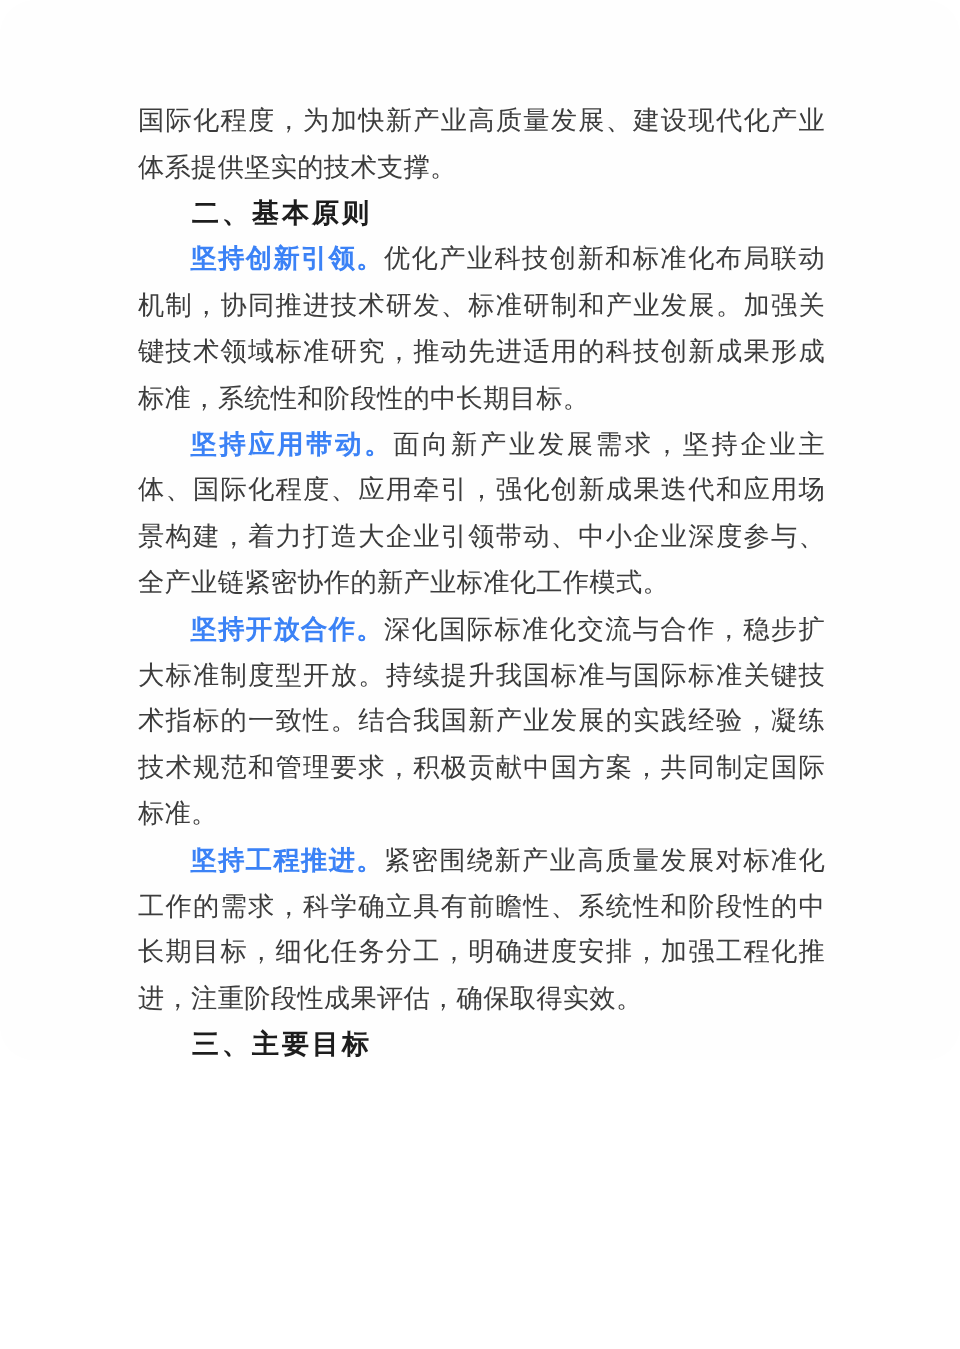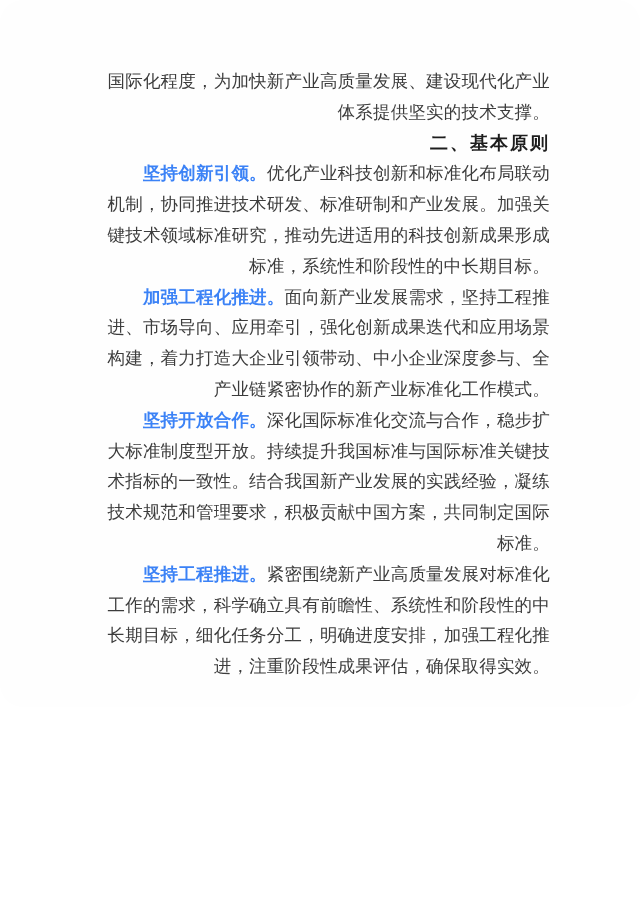--- a/index.html
+++ b/index.html
@@ -24,21 +24,20 @@
     font-size: 17.5px;
     line-height: 30.8px;
     color: #3c3c3c;
     text-align: justify;
     text-justify: inter-character;
     letter-spacing: 0.2px;
   }
   .content p {
     margin: 0;
     padding: 0;
-    text-align: right;
   }
   .para-indent {
     text-indent: 2em;
   }
   .section-heading {
     text-indent: 2em;
     font-family: "DejaVu Sans", "Liberation Sans", sans-serif;
     font-weight: bold;
     color: #1d1d1d;
     font-size: 18px;
@@ -66,25 +65,26 @@
 <div class="page">
 
   <div class="content">
 
     <p>国际化程度，为加快新产业高质量发展、建设现代化产业体系提供坚实的技术支撑。</p>
 
     <p class="section-heading">二、基本原则</p>
 
     <p class="para-indent"><span class="lead">坚持创新引领。</span><span>优化产业科技创新和标准化布局联动机制，协同推进技术研发、标准研制和产业发展。加强关键技术领域标准研究，推动先进适用的科技创新成果形成标准，系统性和阶段性的中长期目标。</span></p>
 
-    <p class="para-indent"><span class="lead">加强工程化推进。</span><span>面向新产业发展需求，坚持工程推进、市场导向、应用牵引，强化创新成果迭代和应用场景构建，着力打造大企业引领带动、中小企业深度参与、全产业链紧密协作的新产业标准化工作模式。</span></p>
+    <p class="para-indent"><span class="lead">坚持应用带动。</span><span>面向新产业发展需求，坚持企业主体、国际化程度、应用牵引，强化创新成果迭代和应用场景构建，着力打造大企业引领带动、中小企业深度参与、全产业链紧密协作的新产业标准化工作模式。</span></p>
 
 
     <p class="para-indent"><span class="lead">坚持开放合作。</span><span>深化国际标准化交流与合作，稳步扩大标准制度型开放。持续提升我国标准与国际标准关键技术指标的一致性。结合我国新产业发展的实践经验，凝练技术规范和管理要求，积极贡献中国方案，共同制定国际标准。</span></p>
 
     <p class="para-indent"><span class="lead">坚持工程推进。</span><span>紧密围绕新产业高质量发展对标准化工作的需求，科学确立具有前瞻性、系统性和阶段性的中长期目标，细化任务分工，明确进度安排，加强工程化推进，注重阶段性成果评估，确保取得实效。</span></p>
 
+    <p class="section-heading">三、主要目标</p>
 
   </div>
 
   <div class="page-number">2</div>
 
 </div>
 
 </body></html>

